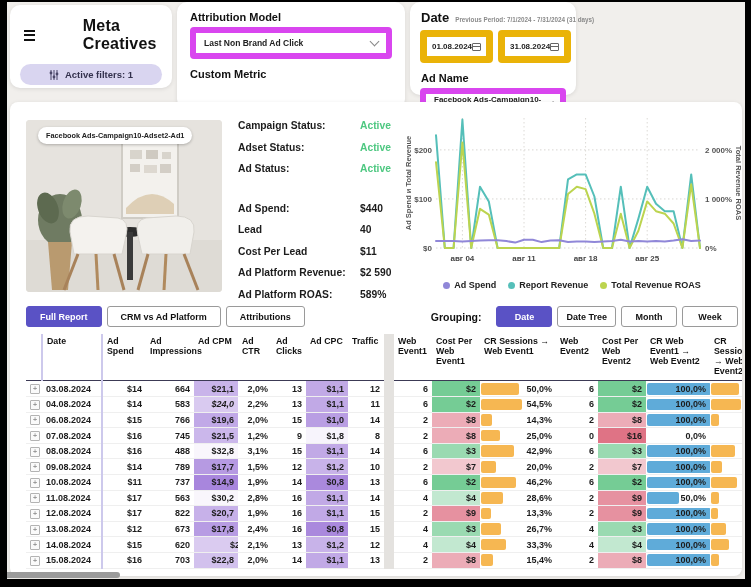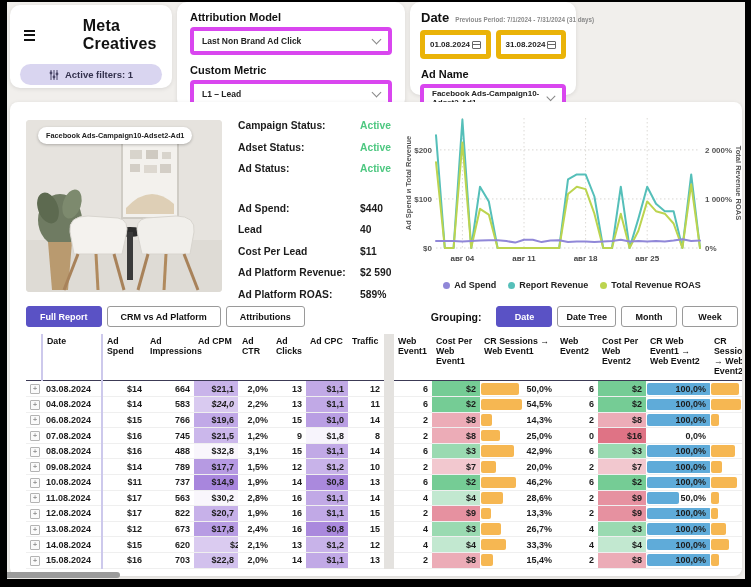--- a/index.html
+++ b/index.html
@@ -12,31 +12,31 @@
   .title-card{left:3px;top:3px;width:162px;height:83px;}
   .title-row{display:flex;align-items:center;gap:7px;padding:12px 0 0 14px;}
   .burger{width:14px;display:flex;flex-direction:column;gap:2.5px;cursor:pointer;}
   .burger i{display:block;height:2px;background:#111;}
   .app-title{font-size:16px;font-weight:bold;color:#111;letter-spacing:.2px;margin-left:41px;}
   .chip{margin:11px 10px 0 10px;background:#d9d5f0;border-radius:11px;height:21px;display:flex;
         align-items:center;justify-content:center;gap:6px;font-size:9.5px;font-weight:bold;color:#33314d;cursor:pointer;}
 
   .controls-card{left:170px;top:0px;width:228px;height:107px;padding:0;}
   .ctl-label{font-size:11px;font-weight:bold;color:#111;margin:9px 0 4px 13px;}
-  .select{margin:0 13px;height:20px;border:4px solid #d946ef;border-radius:4px;display:flex;align-items:center;
+  .select{margin:0 13px;height:20px;border:6px solid #d946ef;border-radius:4px;display:flex;align-items:center;
           justify-content:space-between;padding:0 8px;font-size:8.5px;font-weight:bold;color:#222;cursor:pointer;background:#fff;}
   .chev{width:6px;height:6px;border-right:1.5px solid #888;border-bottom:1.5px solid #888;
         transform:rotate(45deg);margin-top:-3px;}
 
   .date-card{left:403px;top:0px;width:166px;height:93px;}
   .date-head{display:flex;align-items:baseline;gap:6px;margin:8px 0 5px 11px;}
   .date-title{font-size:13px;font-weight:bold;color:#111;}
   .prev-period{font-size:6.3px;color:#8a8a8a;font-weight:bold;white-space:nowrap;}
   .date-inputs{display:flex;gap:5px;margin:0 10px;}
-  .date-input{flex:1;height:19px;border:5px solid #eab308;border-radius:4px;display:flex;align-items:center;
+  .date-input{flex:1;height:19px;border:7px solid #eab308;border-radius:4px;display:flex;align-items:center;
               justify-content:space-between;padding:0 5px;font-size:8px;font-weight:bold;color:#222;cursor:text;background:#fff;}
   .cal{width:9px;height:9px;position:relative;}
   .cal b{position:absolute;left:0;top:1px;right:0;bottom:0;border:1px solid #666;border-radius:1px;}
   .cal i{position:absolute;left:0;top:3.5px;right:0;height:1px;background:#666;}
 
   
   .mid-card{left:3px;top:100px;width:732px;height:474px;border-radius:8px;}
 
   .creative{position:absolute;left:16px;top:18px;width:196px;height:172px;border-radius:4px;overflow:hidden;background:#e4e1dc;}
   .creative-label{position:absolute;left:12px;top:7px;background:#fff;border-radius:9px;box-shadow:0 1px 3px rgba(0,0,0,.25);
@@ -109,24 +109,20 @@
     </div>
   </div>
 
   <div class="card controls-card">
     <div class="ctl-label">Attribution Model</div>
     <div class="select">
       <span>Last Non Brand Ad Click</span>
       <span class="chev"></span>
     </div>
     <div class="ctl-label">Custom Metric</div>
-    <div class="select">
-      <span>L1 – Lead</span>
-      <span class="chev"></span>
-    </div>
   </div>
 
   <div class="card date-card">
     <div class="date-head">
       <span class="date-title">Date</span>
       <span class="prev-period">Previous Period: 7/1/2024 - 7/31/2024 (31 days)</span>
     </div>
     <div class="date-inputs">
       <div class="date-input">
         <span>01.08.2024</span>

